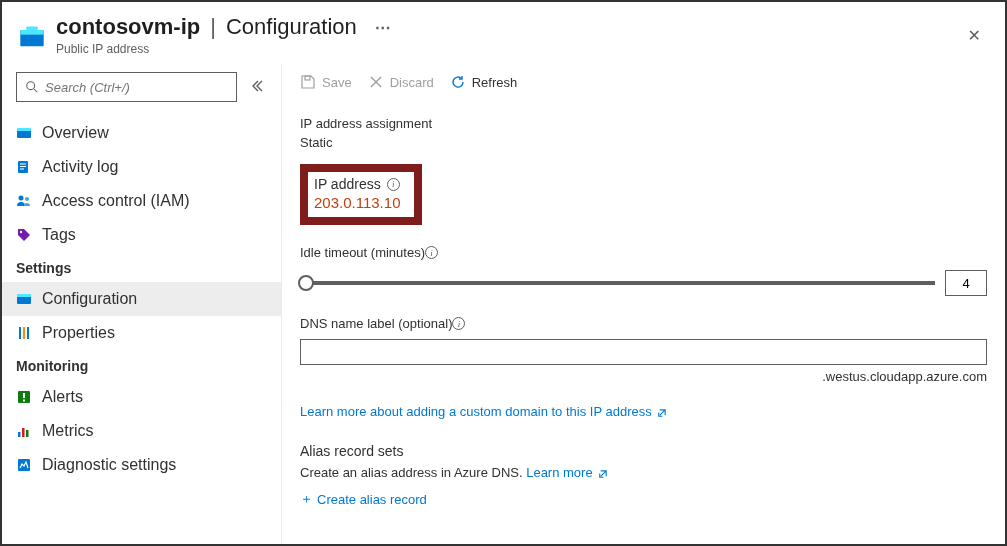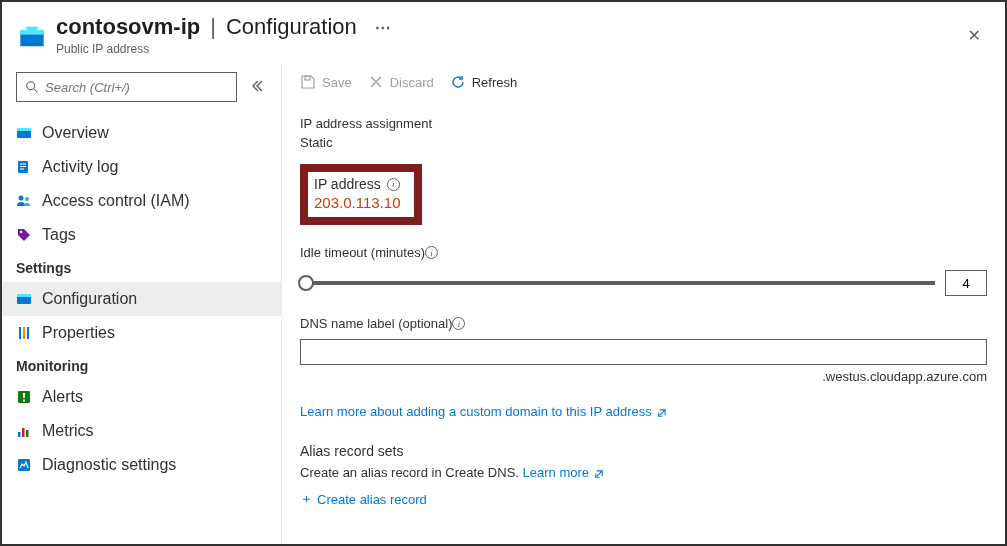--- a/index.html
+++ b/index.html
@@ -250,21 +250,21 @@
           <span>Learn more about adding a custom domain to this IP address</span>
           <svg class="ext-icon" viewBox="0 0 12 12">
               <path d="M4 2 h6 v6 M10 2 L4 8" fill="none" stroke="#0078d4" stroke-width="1.2"></path>
               <path d="M3 5 v4 h4" fill="none" stroke="#0078d4" stroke-width="1.2"></path>
             </svg>
         </a>
       </div>
 
       <div class="alias-title">Alias record sets</div>
       <div class="alias-text">
-        <span>Create an alias record in Create DNS. </span>
+        <span>Create an alias address in Azure DNS. </span>
         <a class="link">
           <span>Learn more</span>
           <svg class="ext-icon" viewBox="0 0 12 12">
               <path d="M4 2 h6 v6 M10 2 L4 8" fill="none" stroke="#0078d4" stroke-width="1.2"></path>
               <path d="M3 5 v4 h4" fill="none" stroke="#0078d4" stroke-width="1.2"></path>
             </svg>
         </a>
       </div>
       <div class="create-link">
         <span>＋</span>

